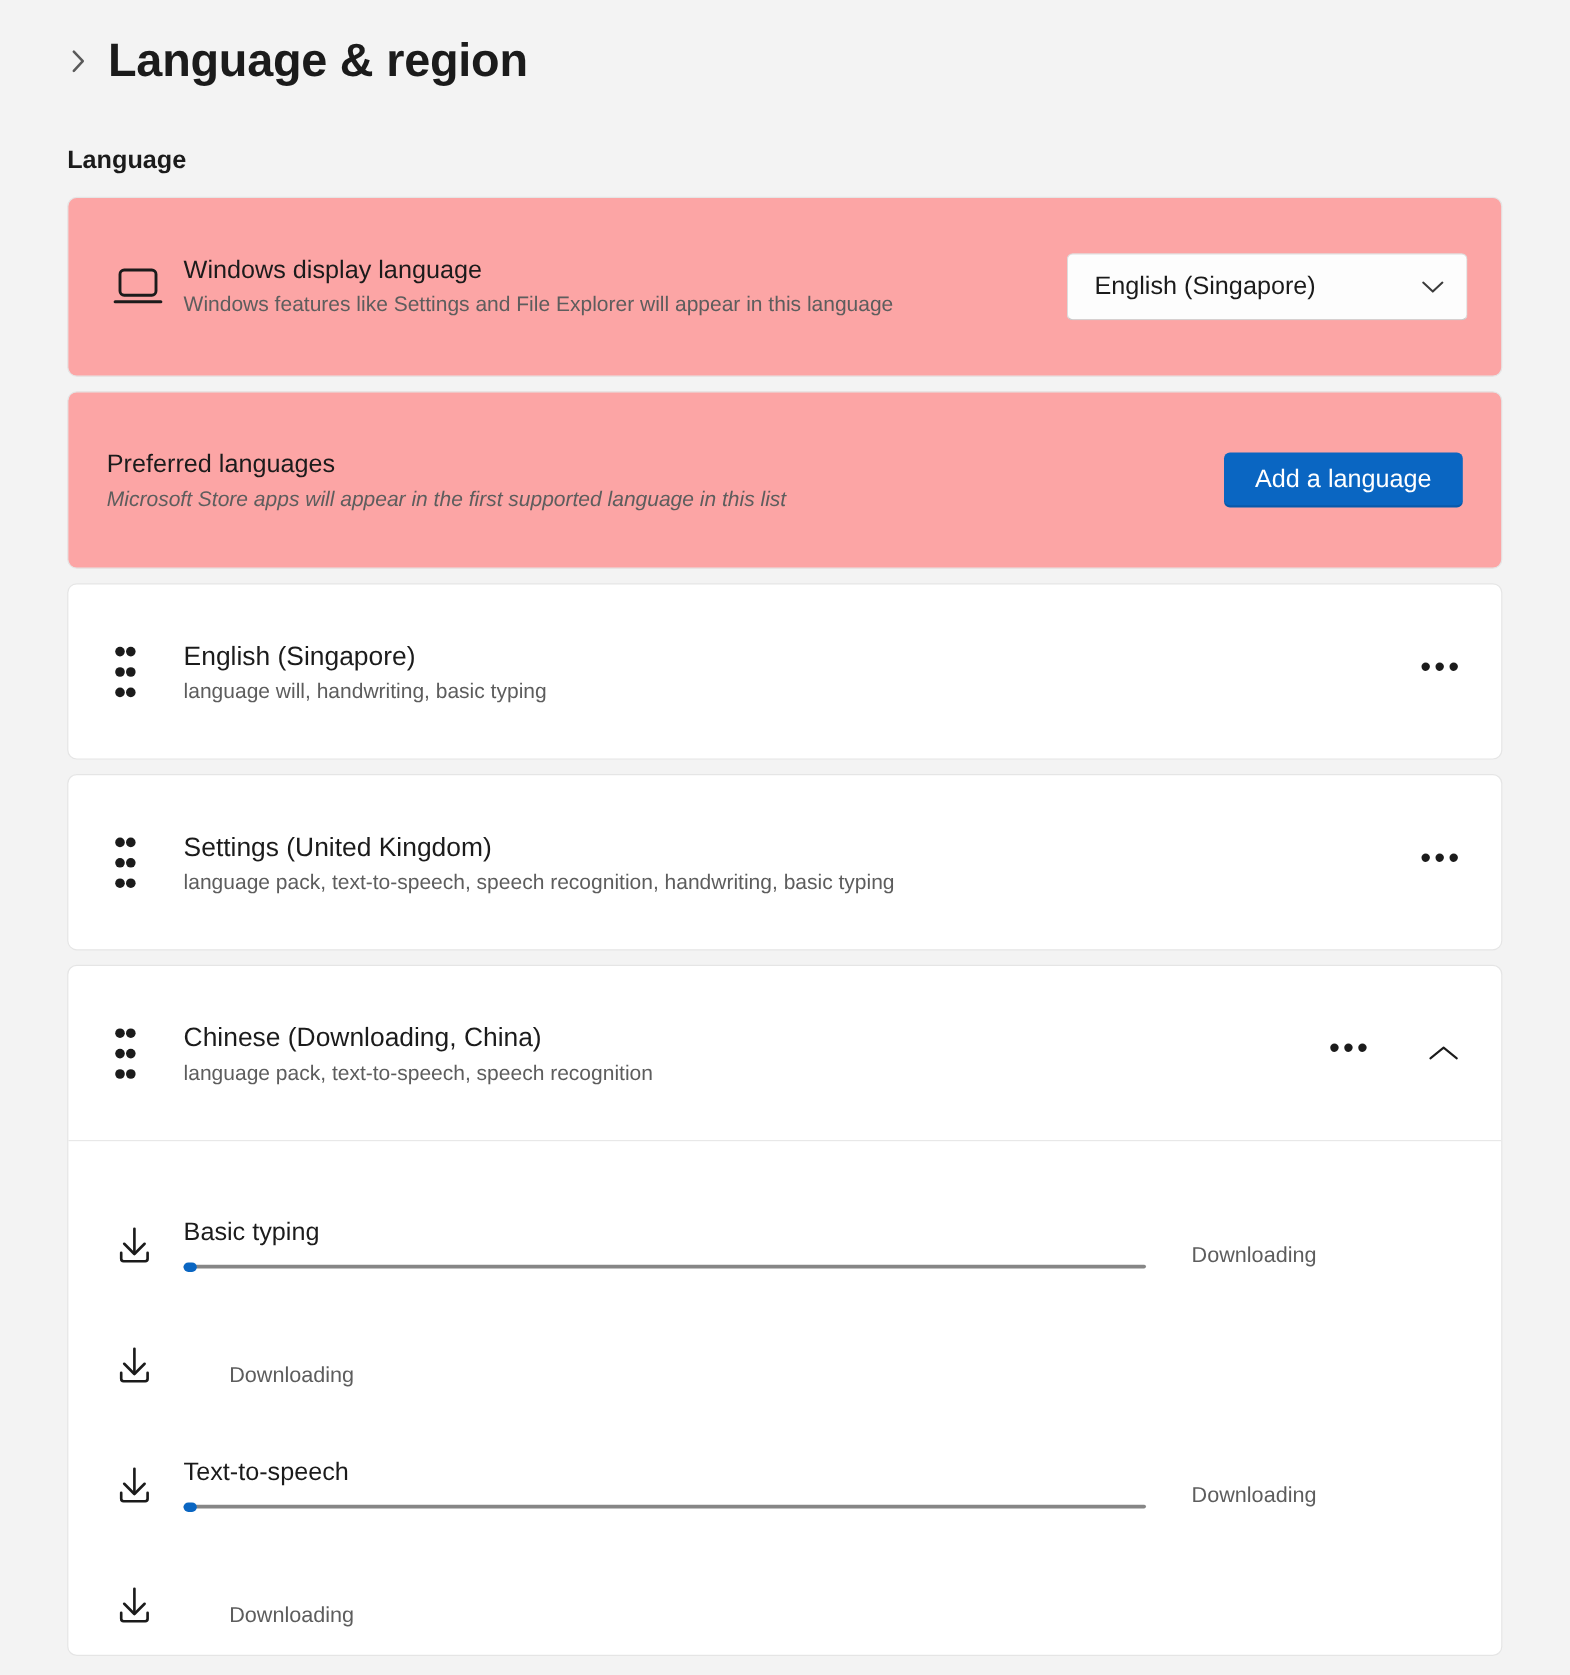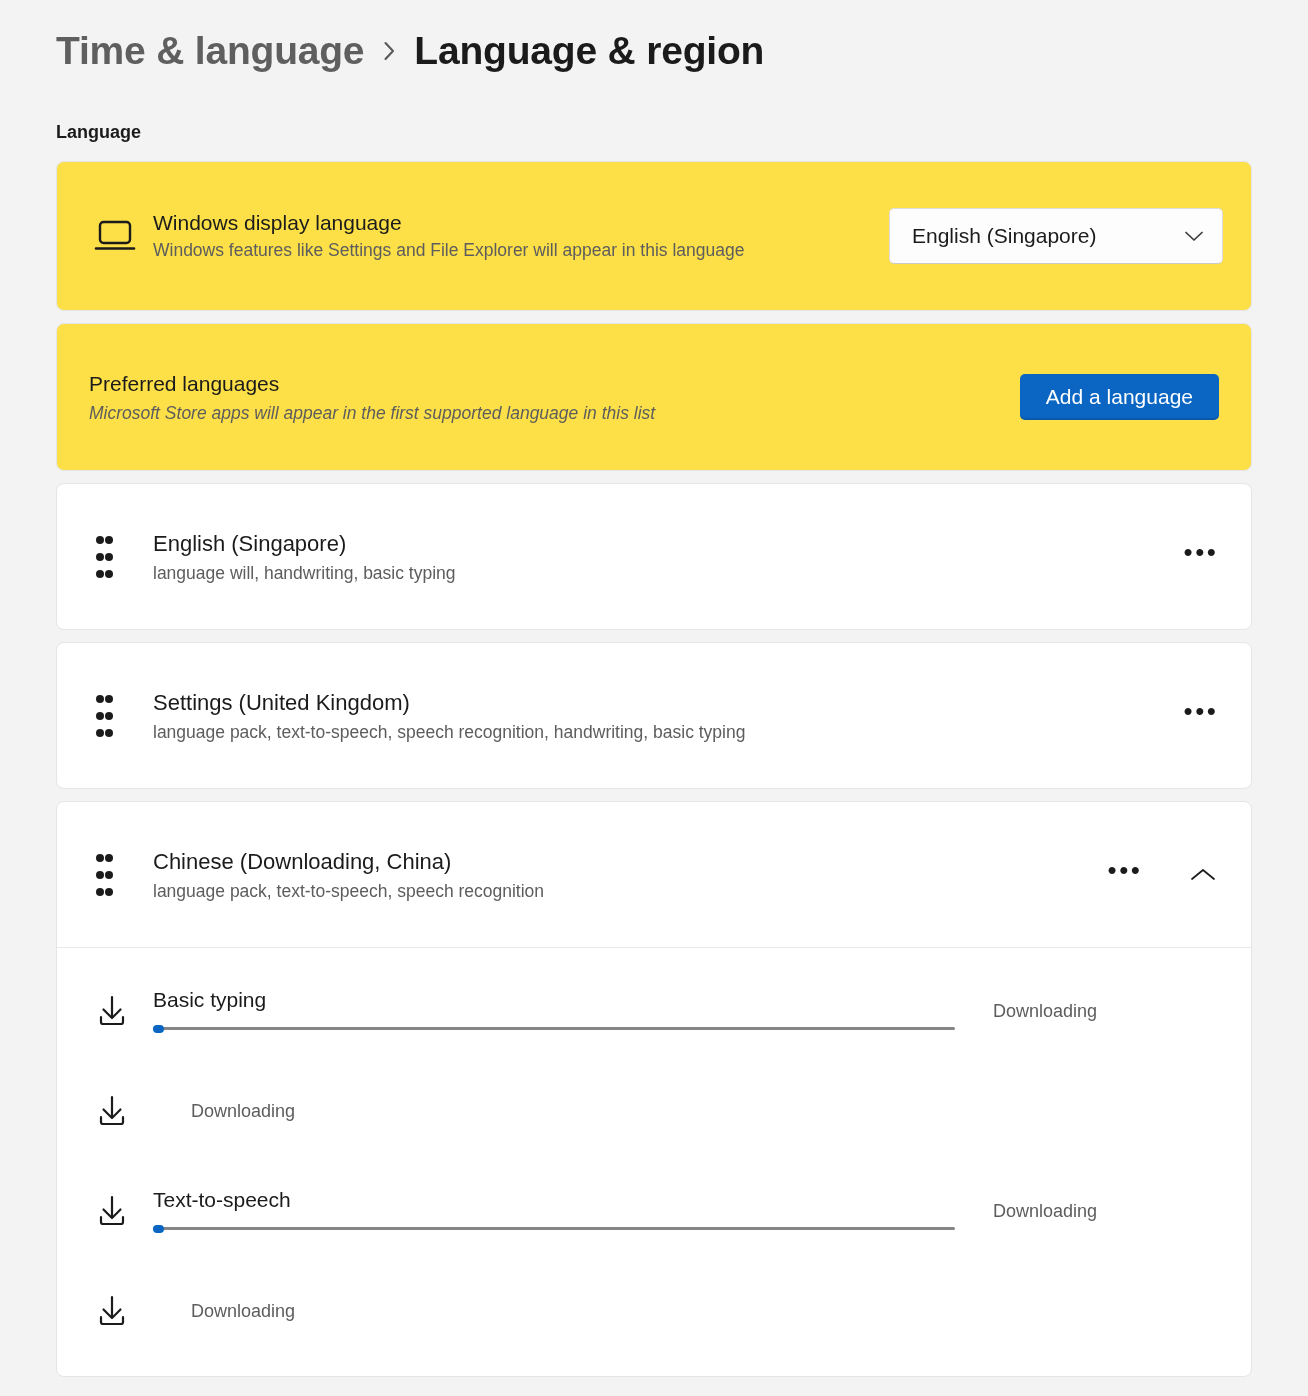--- a/index.html
+++ b/index.html
@@ -19,27 +19,27 @@
   .crumb-parent {
     font-size: 39px; font-weight: 600; color: #5f5f5f; letter-spacing: -0.2px;
   }
   .crumb-sep { display: flex; align-items: center; justify-content: center; width: 18px; height: 34px; color: #5a5a5a; }
   .crumb-current {
     font-size: 39px; font-weight: 600; color: #1b1b1b; letter-spacing: -0.2px;
   }
 
   
   .section-label {
-    font-size: 18px; font-weight: 600; color: #1b1b1b;
+    font-size: 21px; font-weight: 600; color: #1b1b1b;
     margin-top: 48px; margin-bottom: 18px;
   }
 
   
   .card {
-    background: #fde047;
+    background: #fca5a5;
     border: 1px solid #e5e5e5;
     border-radius: 8px;
     margin-bottom: 12px;
   }
   .card.white { background: #ffffff; }
 
   .card-row {
     display: flex; align-items: center;
     padding: 0 28px 0 24px;
     min-height: 110px;
@@ -102,36 +102,35 @@
     font-family: "Liberation Sans", sans-serif; padding-bottom: 10px;
   }
   .chev-btn {
     display: flex; align-items: center; justify-content: center;
     width: 40px; height: 40px; background: none; border: none; cursor: pointer; color: #1b1b1b;
   }
 
   
   .divider { height: 1px; background: #e8e8e8; margin: 0; }
   .sub-list { padding: 6px 0 22px; }
-  .sub-row { display: flex; align-items: center; padding: 0 28px 0 24px; min-height: 100px; }
+  .sub-row { display: flex; align-items: flex-end; padding: 0 28px 0 24px; min-height: 100px; }
   .dl-icon-cell { width: 72px; flex: 0 0 72px; display: flex; align-items: center; padding-left: 12px; padding-top: 14px; }
   .sub-main { flex: 1 1 auto; min-width: 0; padding-top: 6px; max-width: 802px; }
   .sub-name { font-size: 21px; color: #1b1b1b; line-height: 1.5; }
   .track { position: relative; height: 3px; background: #868686; border-radius: 2px; margin-top: 12px; width: 802px; }
   .track .knob { position: absolute; left: 0; top: -2.5px; width: 11px; height: 8px; border-radius: 4px; background: #0a66c2; }
   .sub-status { flex: 0 0 auto; width: 220px; padding-left: 38px; padding-top: 14px;
                 font-size: 18px; color: #5d5d5d; }
 </style>
 </head>
 <body>
 
 <div class="page">
 
   <div class="breadcrumb">
-    <span class="crumb-parent">Time &amp; language</span>
     <span class="crumb-sep">
       <svg width="15" height="24" viewBox="0 0 15 24" fill="none">
         <path d="M3.5 4 L11 12 L3.5 20" stroke="#5a5a5a" stroke-width="2.1" stroke-linecap="round" stroke-linejoin="round"></path>
       </svg>
     </span>
     <span class="crumb-current">Language &amp; region</span>
   </div>
 
   <div class="section-label">Language</div>
 

